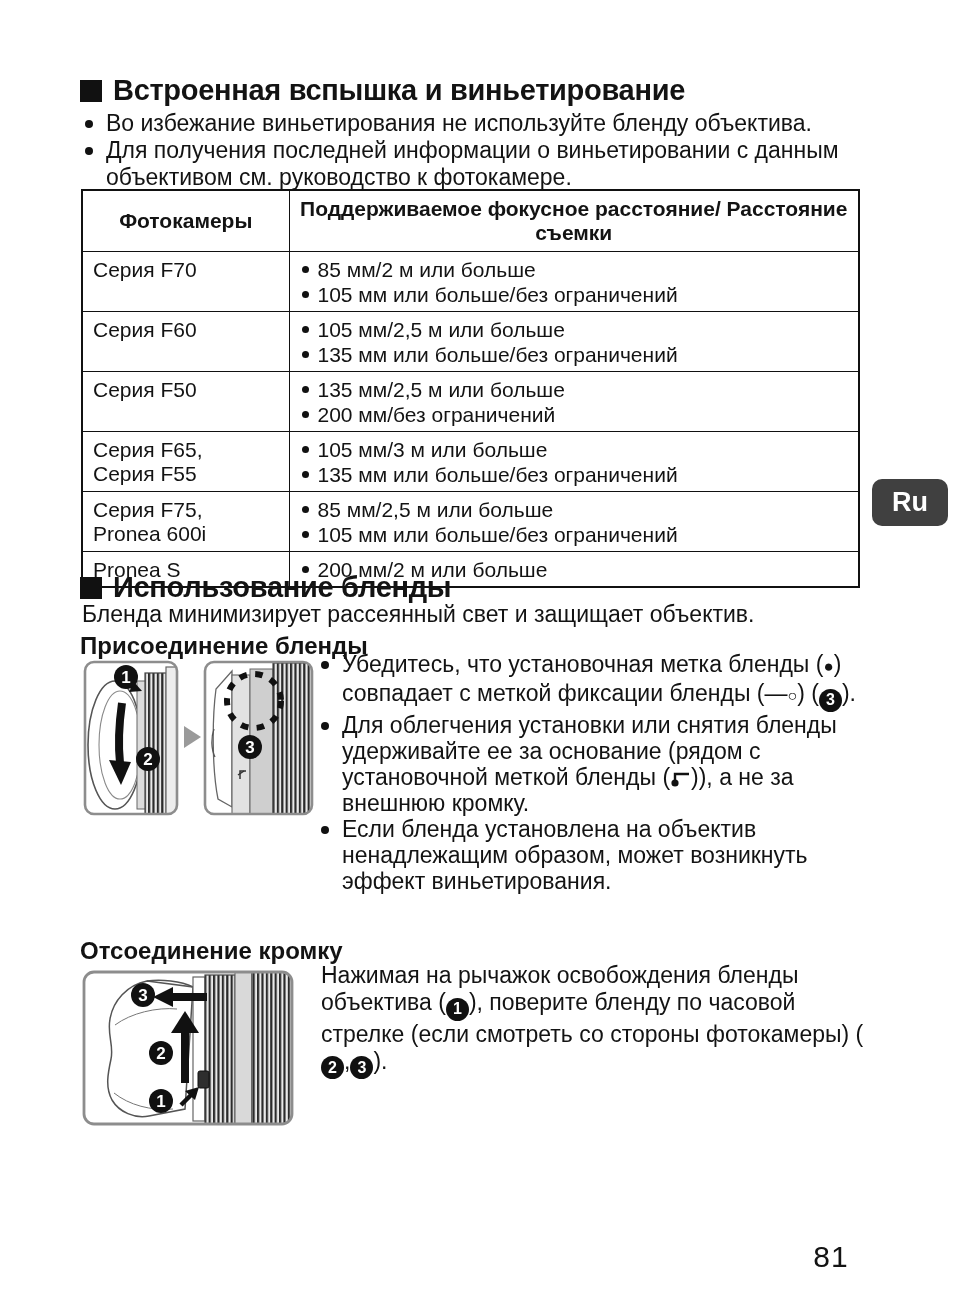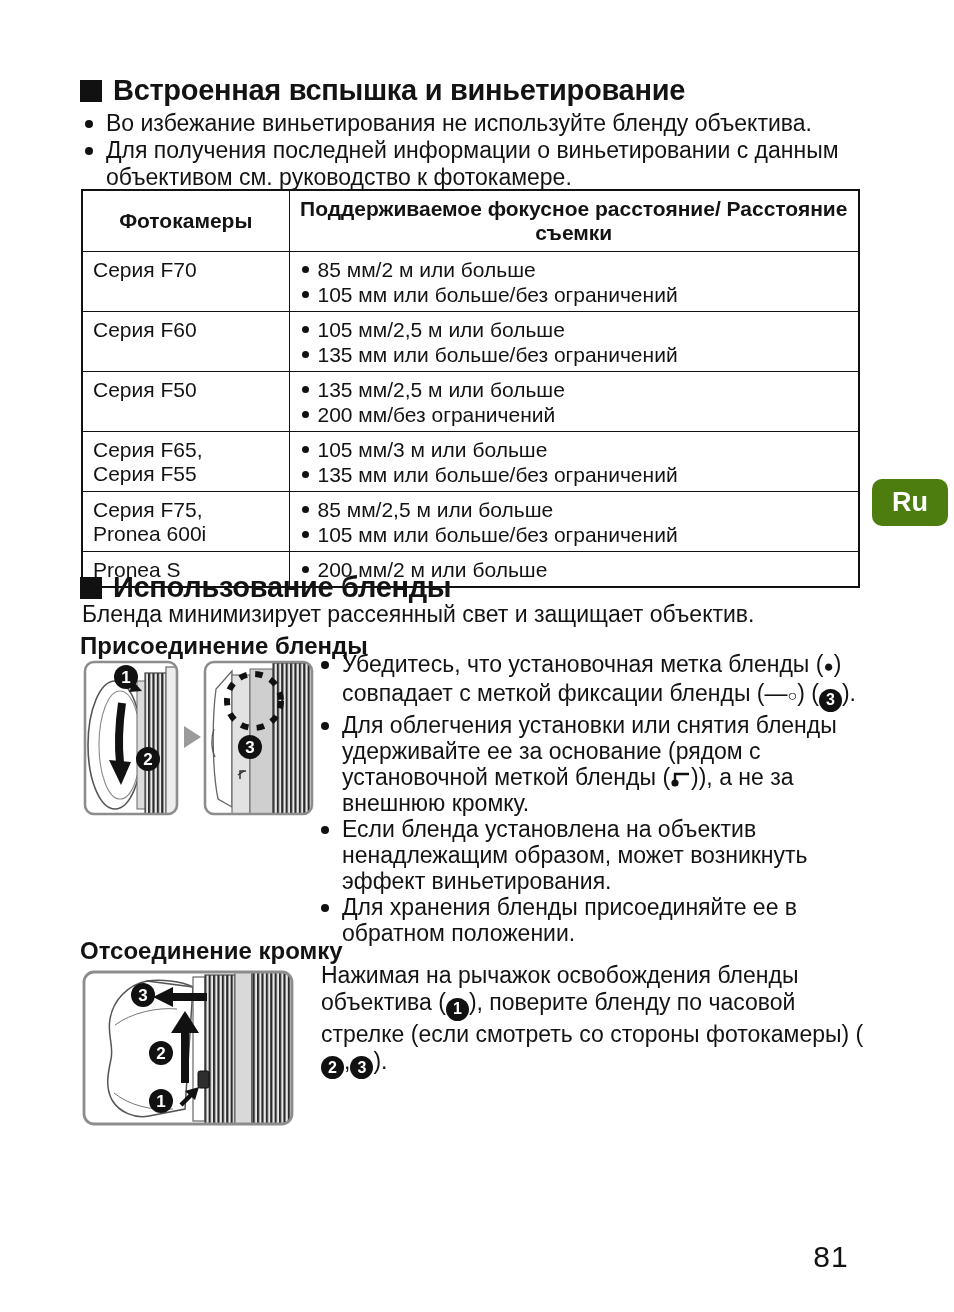--- a/index.html
+++ b/index.html
@@ -31,21 +31,21 @@
   .cam-table col.c1 { width:207px; }
   td.cam { padding:6px 6px 4px 10px; line-height:24px; }
   td.sup { padding:5px 6px 4px 12px; line-height:25px; }
   .ti { position:relative; padding-left:16px; }
   .ti::before { content:""; position:absolute; left:0; top:9px;
                 width:7px; height:7px; border-radius:50%; background:#111; }
   tr.r2 { height:57px;margin-top:40px; } tr.r1 { height:34px; }
 
   
   .ru-tab { position:absolute; left:872px; top:479px; width:76px; height:47px;
-            background:#4d7c0f; border-radius:10px; color:#fff;
+            background:#404040; border-radius:10px; color:#fff;
             font-size:27px; font-weight:700; display:flex;
             align-items:center; justify-content:center; }
 
   
   .badge { display:inline-flex; align-items:center; justify-content:center;
            width:23px; height:23px; border-radius:50%; background:#111;
            color:#fff; font-size:16px; font-weight:700; vertical-align:-4px; line-height:1; }
   .dotmark { font-size:17px; }
   .circmark { font-size:16px; }
   .mountmark svg { vertical-align:-2px; }
@@ -228,23 +228,20 @@
       <span>Убедитесь, что установочная метка бленды (</span><span class="dotmark">●</span><span>) совпадает с меткой фиксации бленды (</span><span>—</span><span class="circmark">○</span><span>) (</span><span class="badge">3</span><span>).</span>
     </div>
     <div class="blt">
       <span>Для облегчения установки или снятия бленды удерживайте ее за основание (рядом с установочной меткой бленды (</span><span class="mountmark"><svg width="21" height="18" viewBox="0 0 21 18">
             <path d="M5,14 L5,5 L19,5" fill="none" stroke="#111" stroke-width="2.4"></path>
             <circle cx="5" cy="14" r="3.6" fill="#111"></circle>
           </svg></span><span>)), а не за внешнюю кромку.</span>
     </div>
     <div class="blt">
       <span>Если бленда установлена на объектив ненадлежащим образом, может возникнуть эффект виньетирования.</span>
-    </div>
-    <div class="blt">
-      <span>Для хранения бленды присоединяйте ее в обратном положении.</span>
     </div>
   </div>
 
   <div class="h2" style="left:80px; top:937px;">Отсоединение кромку</div>
 
   <div class="fig" style="left:81px; top:969px; width:214px; height:160px;">
     <svg width="214" height="158" viewBox="0 0 214 158">
       <defs>
         <pattern id="ribsC" width="4.4" height="8" patternUnits="userSpaceOnUse">
           <rect width="4.4" height="8" fill="#e9e9e9"></rect>

